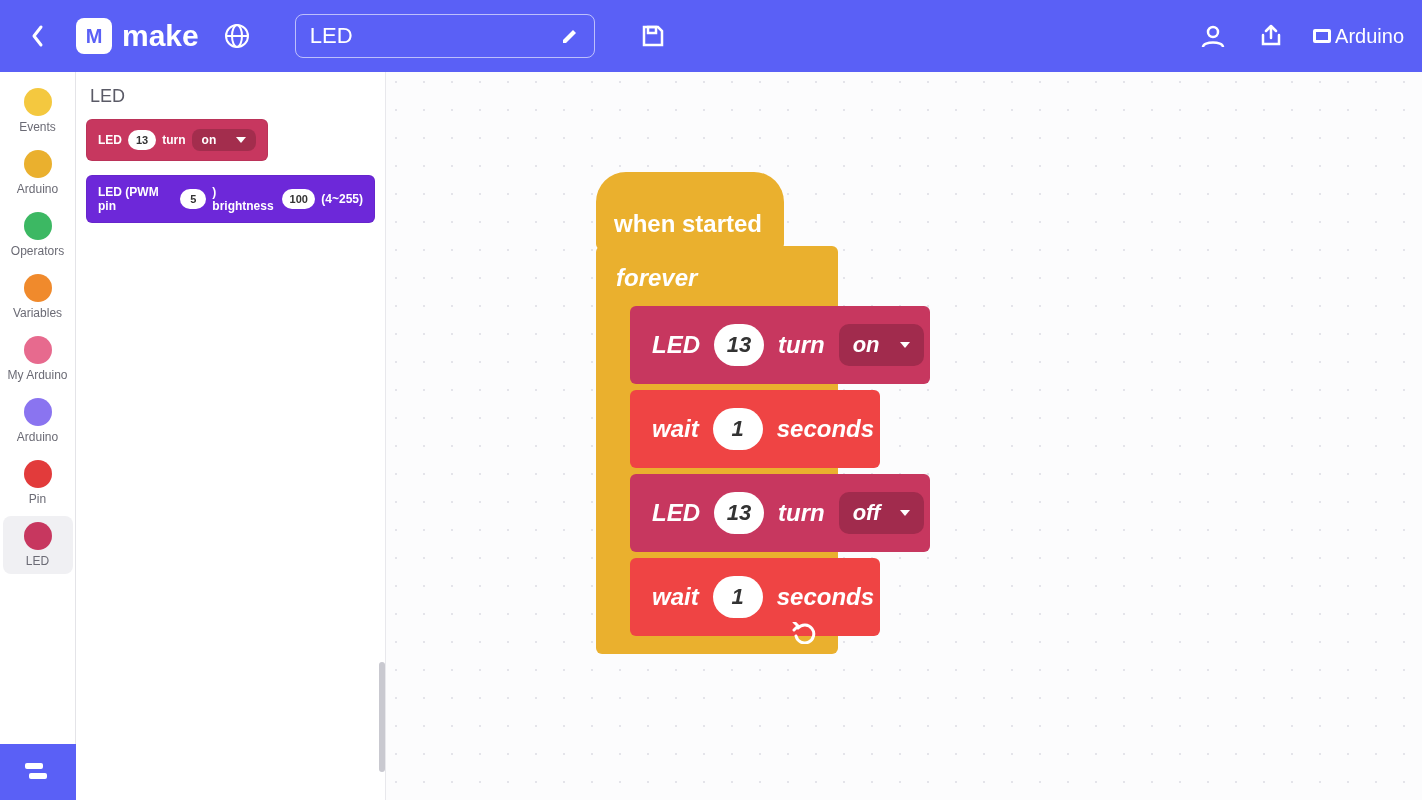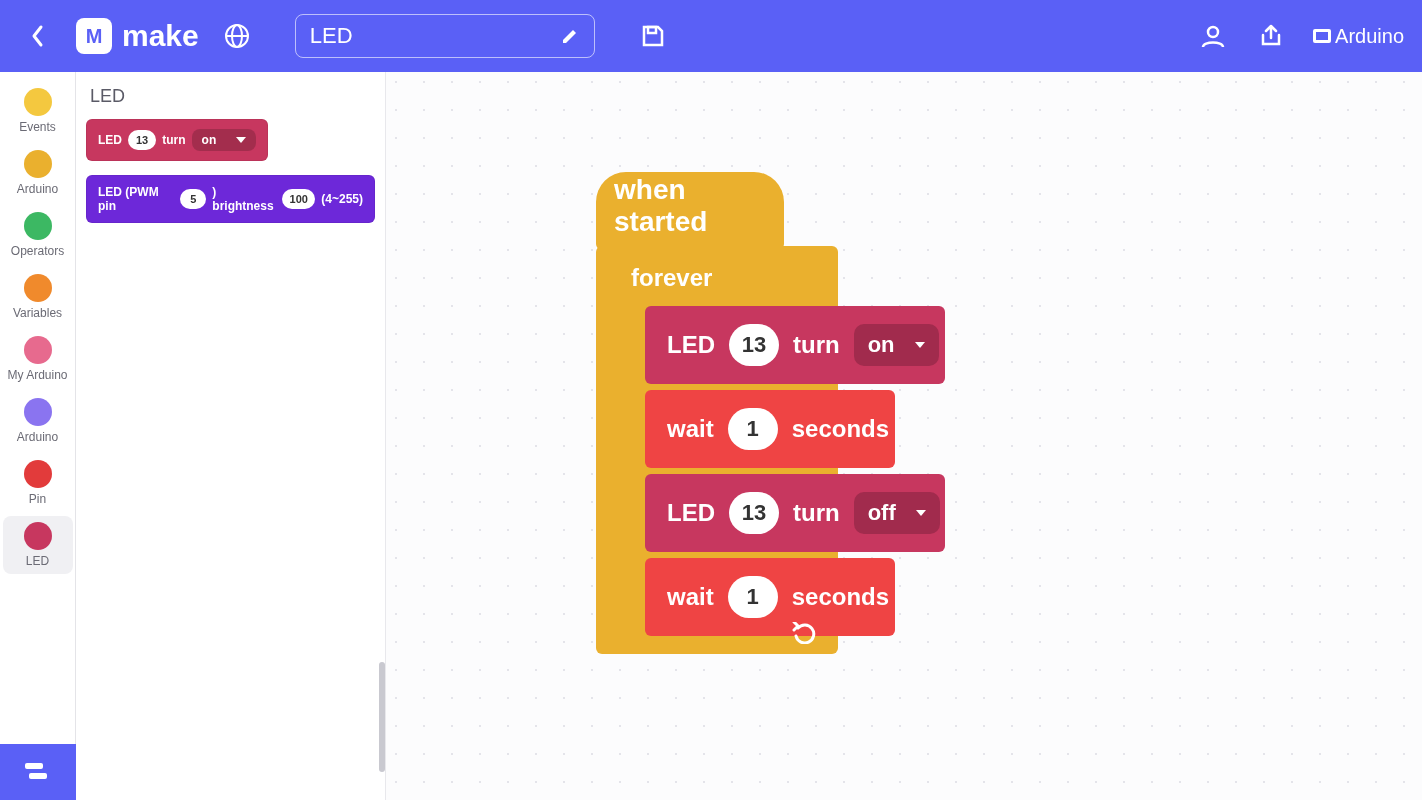--- a/index.html
+++ b/index.html
@@ -79,26 +79,26 @@
     background-image: radial-gradient(#e4e4ea 1px, transparent 1px);
     background-size: 28px 28px;
     background-position: -4px -4px;
   }
 
   
   .script { position:absolute; left:210px; top:100px; }
 
   .hat {
     background:#eab02e; width:188px; height:78px; border-radius:30px 30px 6px 6px;
-    display:flex; align-items:flex-end; padding:0 18px 12px; color:#fff; font-size:28px; font-weight:600;
+    display:flex; align-items:flex-end; padding:0 18px 12px; color:#fff; font-size:24px; font-weight:600;
     position:relative;
   }
   .c-block {
-    background:#eab02e; width:242px; border-radius:6px; padding:14px 35px 18px;
-    color:#fff; font-size:24px; font-weight:600; margin-top:-4px; position:relative;
+    background:#eab02e; width:242px; border-radius:6px; padding:14px 20px 18px;
+    color:#fff; font-size:24px; font-weight:600; margin-top:-4px; position:relative;font-style:italic;
   }
   .c-title { padding:4px 0 14px; }
   .c-inner {
     background:#eab02e; border-left:16px solid #eab02e; margin-left:-2px;
     display:flex; flex-direction:column; gap:6px;
   }
   .c-loop-arrow { position:absolute; right:20px; bottom:10px; }
   .stack-blk {
     background:#ef4444; color:#fff; font-size:24px; font-weight:600;
     padding:18px 22px; border-radius:6px; display:flex; align-items:center; gap:14px;

